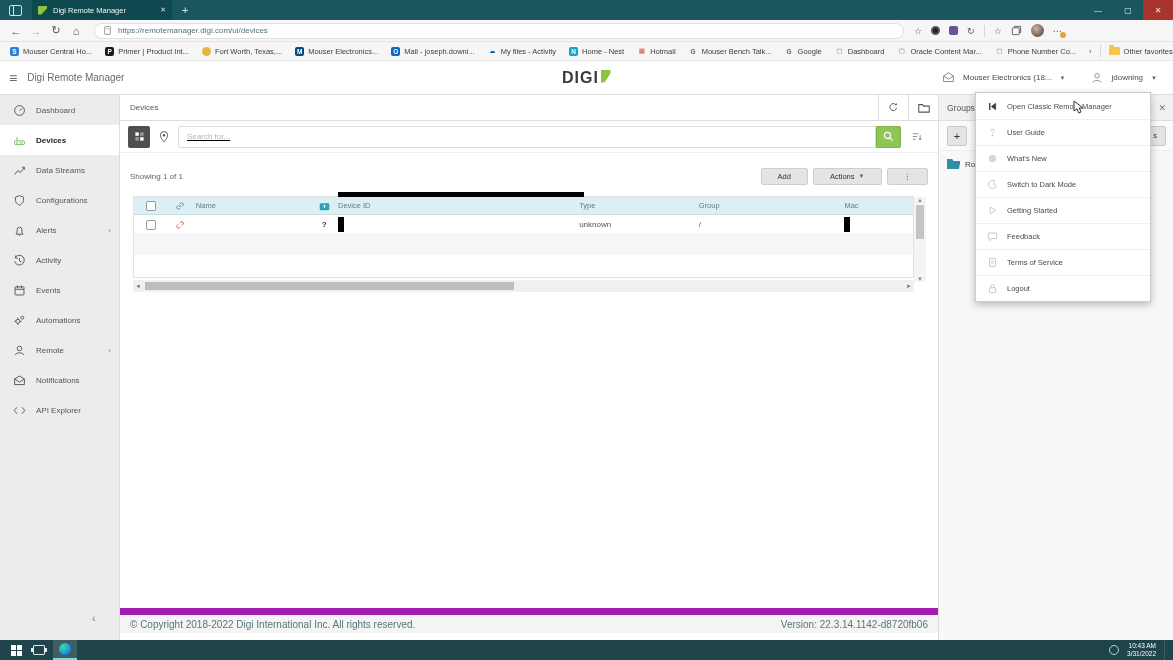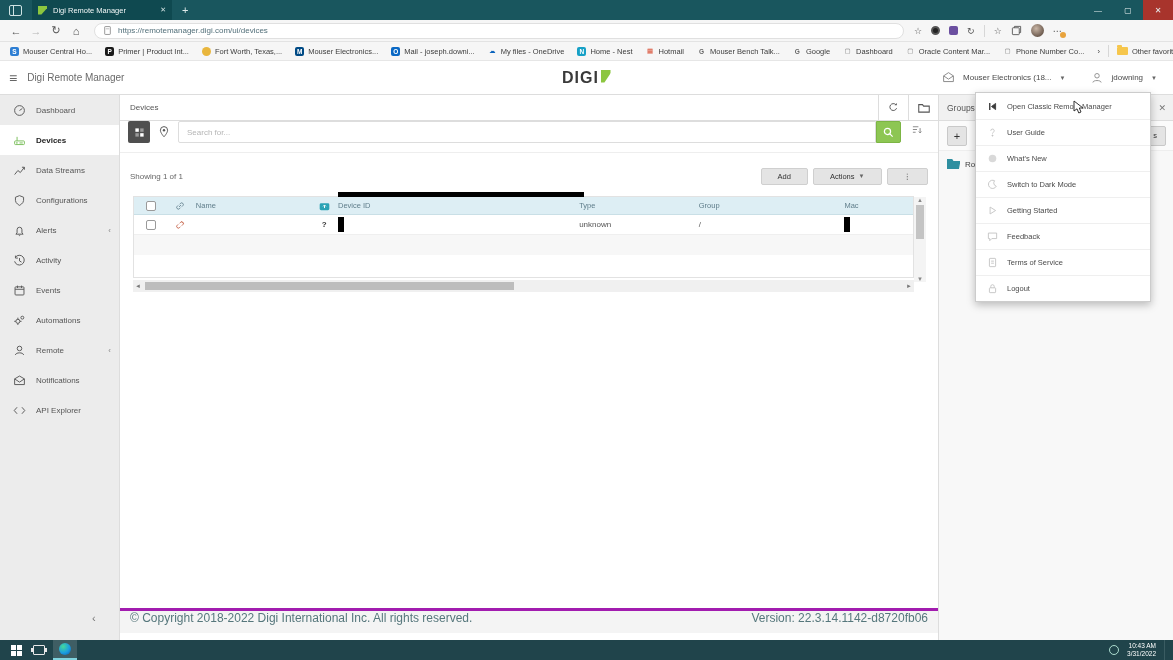--- a/index.html
+++ b/index.html
@@ -57,21 +57,21 @@
   .side-item.active { background:#fff; color:#222; font-weight:bold; }
   .side-item.active svg { stroke:#7cbf5e; }
   .side-chev { margin-left:auto; margin-right:8px; font-size:8px; color:#888; }
   .collapse-chev { left:92px; top:612px; font-size:11px; color:#777; }
 
   
   .main { left:120px; top:95px; width:818px; height:545px; background:#fff; }
   .panel-hdr { position:absolute; left:0; top:0; width:818px; height:26px; border-bottom:1px solid #ddd; display:flex; align-items:center; }
   .panel-title { font-size:8px; color:#555; padding-left:10px; }
   .ph-cell { width:30px; height:26px; border-left:1px solid #ddd; display:flex; align-items:center; justify-content:center; color:#555; }
-  .search-row { position:absolute; left:0; top:26px; width:818px; height:32px; border-bottom:1px solid #eee; display:flex; padding-left:8px; gap:4px; }
+  .search-row { position:absolute; left:0; top:26px; width:818px; height:32px; border-bottom:1px solid #eee; display:flex; align-items:center; padding-left:8px; gap:4px;text-decoration:underline; }
   .btn-dark { width:22px; height:22px; background:#4f4f4f; border-radius:2px; display:flex; align-items:center; justify-content:center; }
   .btn-pin { width:20px; height:22px; display:flex; align-items:center; justify-content:center; }
   .search-input { width:698px; height:22px; border:1px solid #ddd; border-radius:2px 0 0 2px; font-size:8px; padding:0 8px; color:#333; font-family:inherit; }
   .search-input::placeholder { color:#b5b5b5; }
   .btn-green { width:25px; height:22px; background:#8dc653; border:1px solid #7cb544; border-radius:0 2px 2px 0; display:flex; align-items:center; justify-content:center; margin-left:-4px; }
   .sort-btn { margin-left:6px; color:#888; }
   .meta-row { position:absolute; left:10px; right:10px; top:72px; height:18px; display:flex; align-items:center; }
   .showing { font-size:8px; color:#666; }
   .meta-btns { margin-left:auto; display:flex; gap:5px; }
   .btn-grey { height:17px; background:#e4e4e4; border:1px solid #cfcfcf; border-radius:2px; font-size:7.5px; color:#333; display:flex; align-items:center; justify-content:center; padding:0 16px; gap:4px; }
@@ -86,21 +86,21 @@
   .cb { width:10px; height:10px; border:1px solid #9a9a9a; border-radius:2px; background:#fff; }
   .empty-band { height:20px; background:#f7f7f7; }
   .empty-band2 { height:22px; background:#fff; }
   .redact-solid { position:absolute; left:204px; top:-5px; width:246px; height:5px; background:#000; }
   .redact { border:3px solid #000; background:#fff; height:14px; }
   .vscroll { position:absolute; right:-13px; top:0; width:12px; height:85px; background:#f4f4f4; display:flex; flex-direction:column; align-items:center; font-size:6px; color:#888; }
   .vthumb { width:8px; height:34px; background:#c4c4c4; margin-top:2px; }
   .hscroll { position:absolute; left:13px; top:185px; width:781px; height:12px; background:#f0f0f0; display:flex; align-items:center; font-size:6px; color:#777; }
   .hthumb { height:8px; width:369px; background:#bdbdbd; margin-left:4px; }
 
-  .main-footer { left:120px; top:608px; width:818px; height:25px; background:#f4f4f4; border-top:3px solid #a21caf; display:flex; justify-content:space-between; padding:0 10px; font-size:12px; color:#56777c; }
+  .main-footer { left:120px; top:608px; width:818px; height:25px; background:#f4f4f4; border-top:7px solid #a21caf; display:flex; align-items:center; justify-content:space-between; padding:0 10px; font-size:10px; color:#56777c; }
 
   
   .rpanel { left:938px; top:95px; width:235px; height:545px; background:#f8f8f8; border-left:1px solid #ddd; }
   .rp-hdr { position:absolute; left:0; top:0; width:235px; height:26px; background:#f1f1f1; border-bottom:1px solid #ddd; display:flex; align-items:center; padding:0 8px; font-size:8.5px; color:#555; }
   .rp-close { margin-left:auto; color:#777; font-size:9px; }
   .rp-toolbar { position:absolute; left:0; top:26px; width:235px; height:30px; background:#fbfbfb; border-bottom:1px solid #eee; display:flex; align-items:center; padding:0 8px; }
   .btn-plus { width:20px; height:20px; background:#e4e4e4; border:1px solid #c9c9c9; border-radius:2px; display:flex; align-items:center; justify-content:center; font-size:11px; color:#333; }
   .btn-partial { margin-left:auto; width:22px; height:20px; background:#e4e4e4; border:1px solid #c9c9c9; border-radius:2px; font-size:7.5px; color:#333; display:flex; align-items:center; justify-content:center; }
   .root-item { position:absolute; left:8px; top:64px; display:flex; align-items:center; gap:5px; font-size:8px; color:#444; }
   .folder-teal { width:13px; height:10px; background:#2f8fa0; clip-path:polygon(0 0,40% 0,50% 20%,100% 20%,100% 45%,92% 100%,0 100%); }
@@ -191,21 +191,21 @@
     <span class="bm">
         <span class="chip" style="background-color: rgb(0, 74, 133); color: rgb(255, 255, 255);">M</span>
         <span>Mouser Electronics...</span>
       </span>
     <span class="bm">
         <span class="chip" style="background-color: rgb(10, 104, 196); color: rgb(255, 255, 255);">O</span>
         <span>Mail - joseph.downi...</span>
       </span>
     <span class="bm">
         <span class="chip" style="background-color: transparent; color: rgb(11, 100, 189);">☁</span>
-        <span>My files - OneDrive</span>
+        <span>My files - Activity</span>
       </span>
     <span class="bm">
         <span class="chip" style="background-color: rgb(22, 160, 198); color: rgb(255, 255, 255);">N</span>
         <span>Home - Nest</span>
       </span>
     <span class="bm">
         <span class="chip" style="background-color: transparent; color: rgb(216, 73, 47);">▦</span>
         <span>Hotmail</span>
       </span>
     <span class="bm">

